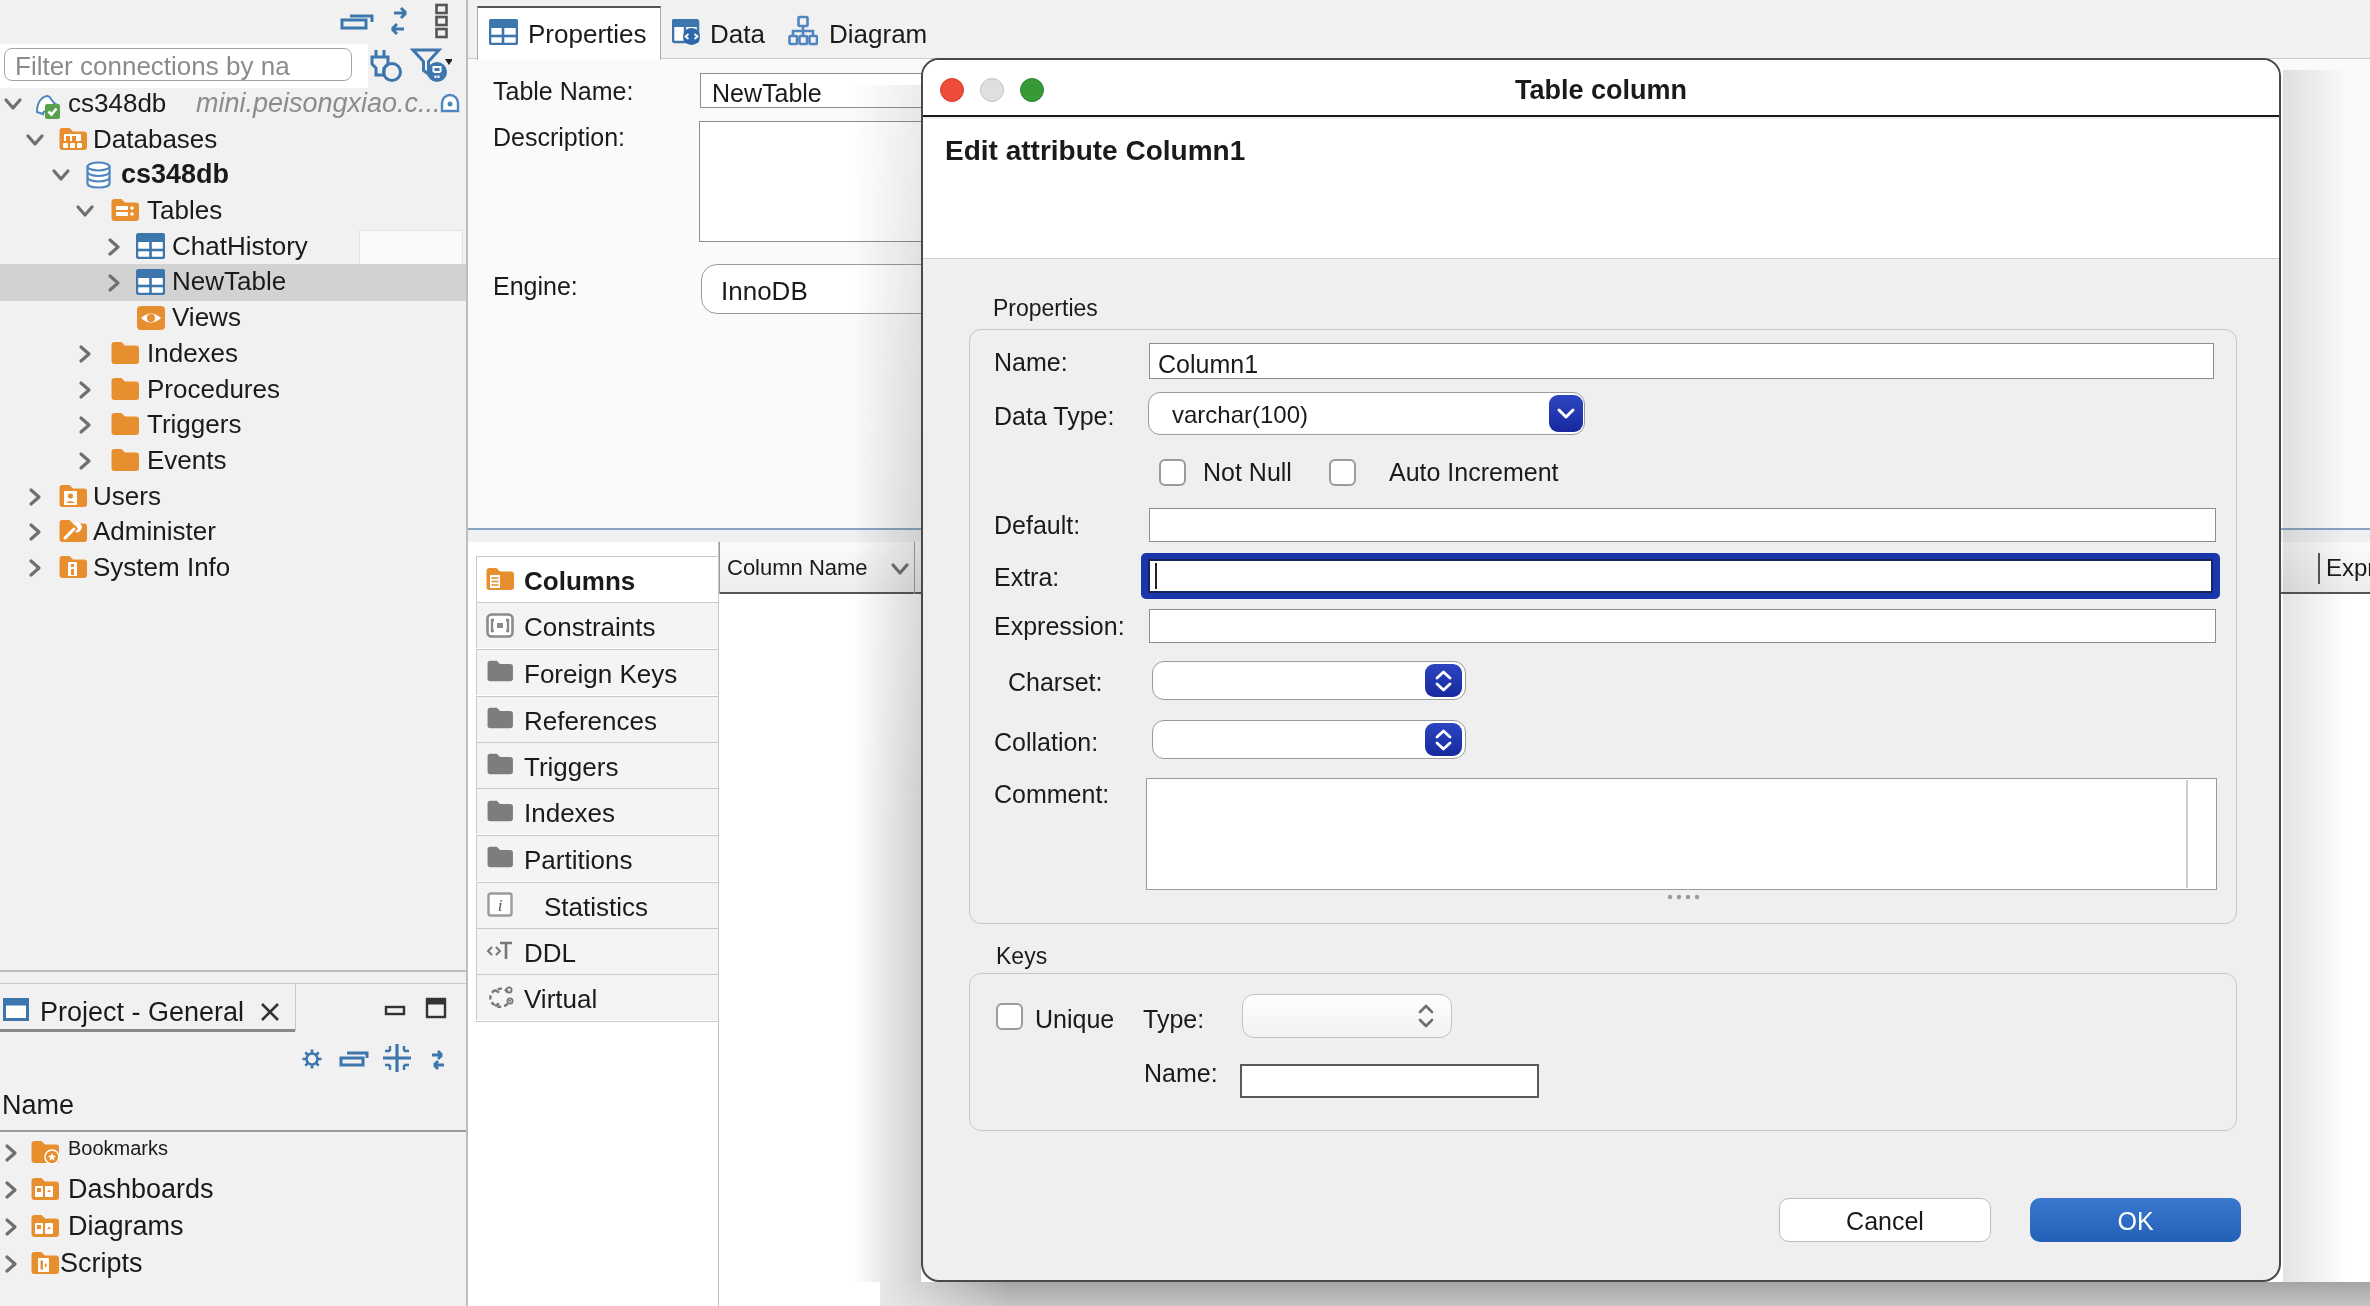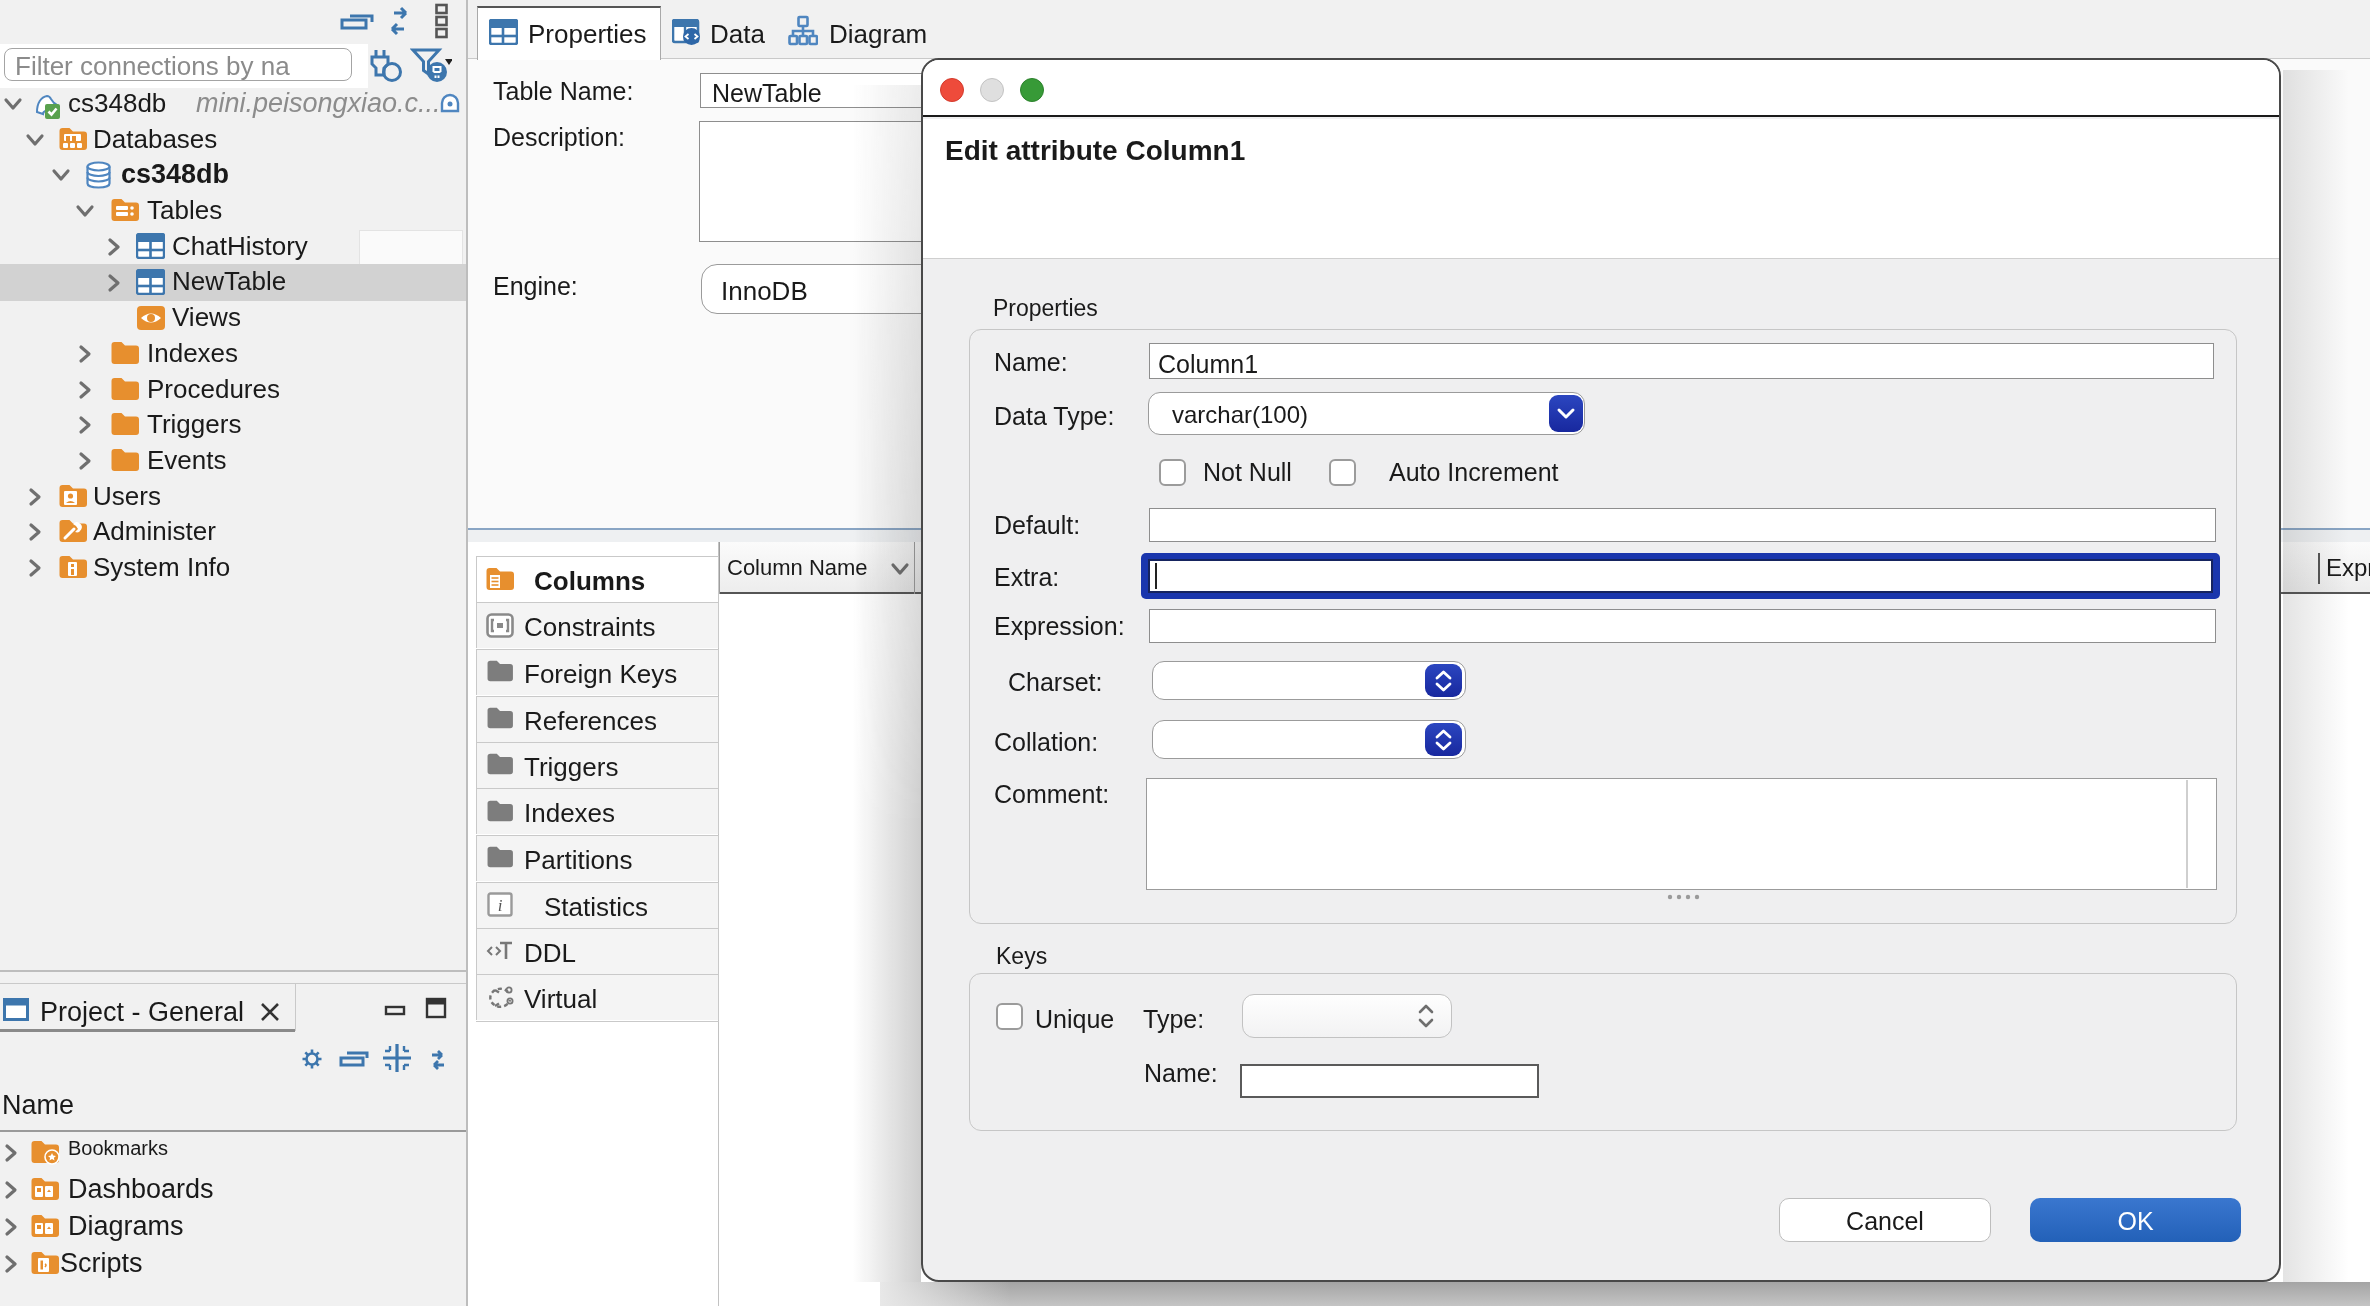--- a/index.html
+++ b/index.html
@@ -61,21 +61,21 @@
 <div class="abs" style="left:476px;top:556px;width:243px;height:46px;background:#fff;border:1px solid #c9c9c9;border-bottom:none;box-sizing:border-box;"></div>
 <svg class="abs" style="left:485px;top:566.0px" width="30" height="26" viewBox="0 0 30 26">
 <path d="M1.5 5 q0-3 3-3 h7 l3.5 3.5 h11 q3 0 3 3 V21 q0 3-3 3 h-21.5 q-3 0-3-3 z" fill="#e78f2e"></path>
     <rect x="5" y="9" width="10" height="13" fill="#fff"></rect>
     <g stroke="#e78f2e" stroke-width="1.6">
       <line x1="6.5" y1="12" x2="13.5" y2="12"></line>
       <line x1="6.5" y1="15.5" x2="13.5" y2="15.5"></line>
       <line x1="6.5" y1="19" x2="13.5" y2="19"></line>
     </g>
   </svg>
-<div class="lbl" style="left:524px;top:566px;font-weight:bold;margin-left:10px;">Columns</div>
+<div class="lbl" style="left:524px;top:566px;font-weight:bold;">Columns</div>
 <div class="abs" style="left:476px;top:602px;width:243px;height:46px;background:#f4f4f4;border:1px solid #c9c9c9;border-bottom:none;box-sizing:border-box;"></div>
 <svg class="abs" style="left:486px;top:612.5px" width="28" height="25" viewBox="0 0 28 25">
 <rect x="1.5" y="1.5" width="25" height="22" rx="4" fill="#fff" stroke="#8a8a8a" stroke-width="2.6"></rect>
 <path d="M8 7 h-2 v11 h2 M20 7 h2 v11 h-2" fill="none" stroke="#8a8a8a" stroke-width="2.4"></path>
 <rect x="11" y="10" width="6" height="5" fill="#8a8a8a"></rect>
   </svg>
 <div class="lbl" style="left:524px;top:612px;font-weight:normal;">Constraints</div>
 <div class="abs" style="left:476px;top:649px;width:243px;height:46px;background:#f4f4f4;border:1px solid #c9c9c9;border-bottom:none;box-sizing:border-box;"></div>
 <svg class="abs" style="left:486px;top:659.0px" width="28" height="24" viewBox="0 0 30 26">
 <path d="M1.5 5 q0-3 3-3 h7 l3.5 3.5 h11 q3 0 3 3 V21 q0 3-3 3 h-21.5 q-3 0-3-3 z" fill="#7d7d7d"></path>
@@ -387,20 +387,21 @@
 <div class="lbl" style="left:60px;top:1248px;font-size:27px;">Scripts</div>
 <div class="abs" style="left:2283px;top:70px;width:66px;height:1212px;background:linear-gradient(90deg,rgba(60,60,60,.14),rgba(60,60,60,0));"></div>
 <div class="abs" style="left:852px;top:85px;width:69px;height:1197px;background:linear-gradient(90deg,rgba(60,60,60,0),rgba(60,60,60,.25));-webkit-mask-image:linear-gradient(180deg,rgba(0,0,0,.38) 0%,rgba(0,0,0,.75) 42%,#000 62%,#000 100%);"></div>
 <div class="abs" style="left:880px;top:1282px;width:1490px;height:24px;background:linear-gradient(180deg,#a4a4a4,#c4c4c4);"></div>
 <div class="abs" style="left:880px;top:1282px;width:130px;height:24px;background:linear-gradient(90deg,#e8e8e8,rgba(232,232,232,0));"></div>
 <div class="abs" style="left:921px;top:58px;width:1360px;height:1224px;background:#efeff0;border:2px solid #494949;border-radius:18px;box-sizing:border-box;overflow:hidden;">
 <div class="abs" style="left:0;top:0;width:1356px;height:57px;background:#fff;border-bottom:2.5px solid #1a1a1a;box-sizing:border-box;"></div>
 <div class="abs" style="left:17px;top:18px;width:24px;height:24px;border-radius:50%;background:#ee4b3b;border:1px solid #d43a2c;box-sizing:border-box;"></div>
 <div class="abs" style="left:57px;top:18px;width:24px;height:24px;border-radius:50%;background:#dfdfdf;border:1px solid #c3c3c3;box-sizing:border-box;"></div>
 <div class="abs" style="left:97px;top:18px;width:24px;height:24px;border-radius:50%;background:#379a37;border:1px solid #2c822c;box-sizing:border-box;"></div>
+<div class="lbl" style="left:0;top:15px;width:1356px;text-align:center;font-weight:bold;font-size:27px;">Table column</div>
 <div class="abs" style="left:0;top:59px;width:1356px;height:140px;background:#fff;border-bottom:1.5px solid #cfcfcf;box-sizing:border-box;"></div>
 <div class="lbl" style="left:22px;top:75px;font-weight:bold;font-size:28px;">Edit attribute Column1</div>
 <div class="lbl" style="left:70px;top:235px;font-size:23px;">Properties</div>
 <div class="abs" style="left:46px;top:269px;width:1268px;height:595px;border:1.5px solid #c6c6c6;border-radius:12px;box-sizing:border-box;"></div>
 <div class="dlb" style="left:71px;top:288px;">Name:</div>
 <div class="inp" style="left:226px;top:283px;width:1065px;height:36px;border:1.5px solid #8e8e8e;"></div>
 <div class="lbl" style="left:235px;top:290px;font-size:25px;">Column1</div>
 <div class="dlb" style="left:71px;top:342px;">Data Type:</div>
 <div class="inp" style="left:225px;top:332px;width:437px;height:43px;border:1.5px solid #9b9b9b;border-radius:12px;"></div>
 <div class="lbl" style="left:249px;top:341px;font-size:24px;">varchar(100)</div>

